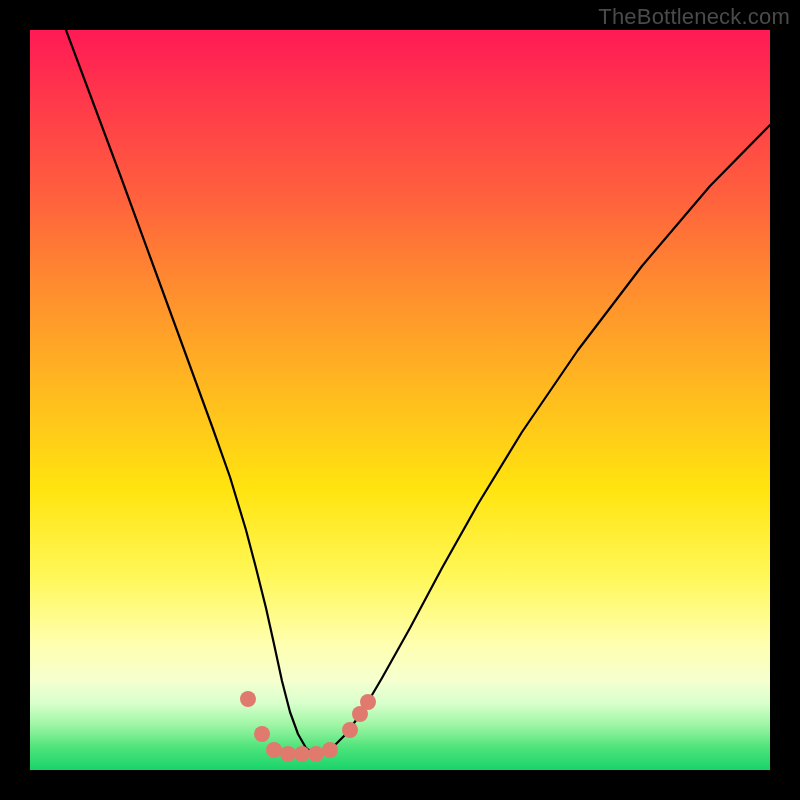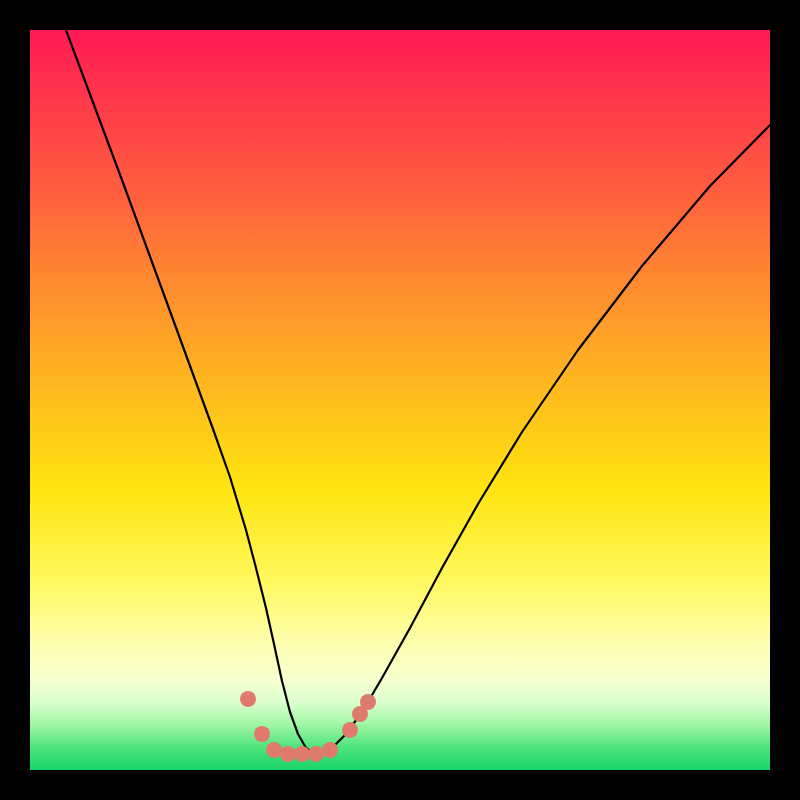--- a/index.html
+++ b/index.html
@@ -91,13 +91,14 @@
           <circle cx="272" cy="724" r="8" class="marker"></circle>
           <circle cx="286" cy="724" r="8" class="marker"></circle>
           <circle cx="300" cy="720" r="8" class="marker"></circle>
           <circle cx="320" cy="700" r="8" class="marker"></circle>
           <circle cx="330" cy="684" r="8" class="marker"></circle>
           <circle cx="338" cy="672" r="8" class="marker"></circle>
         </g>
     </svg>
   </div>
 
+  <div class="watermark">TheBottleneck.com</div>
 </div>
 
 </body></html>

